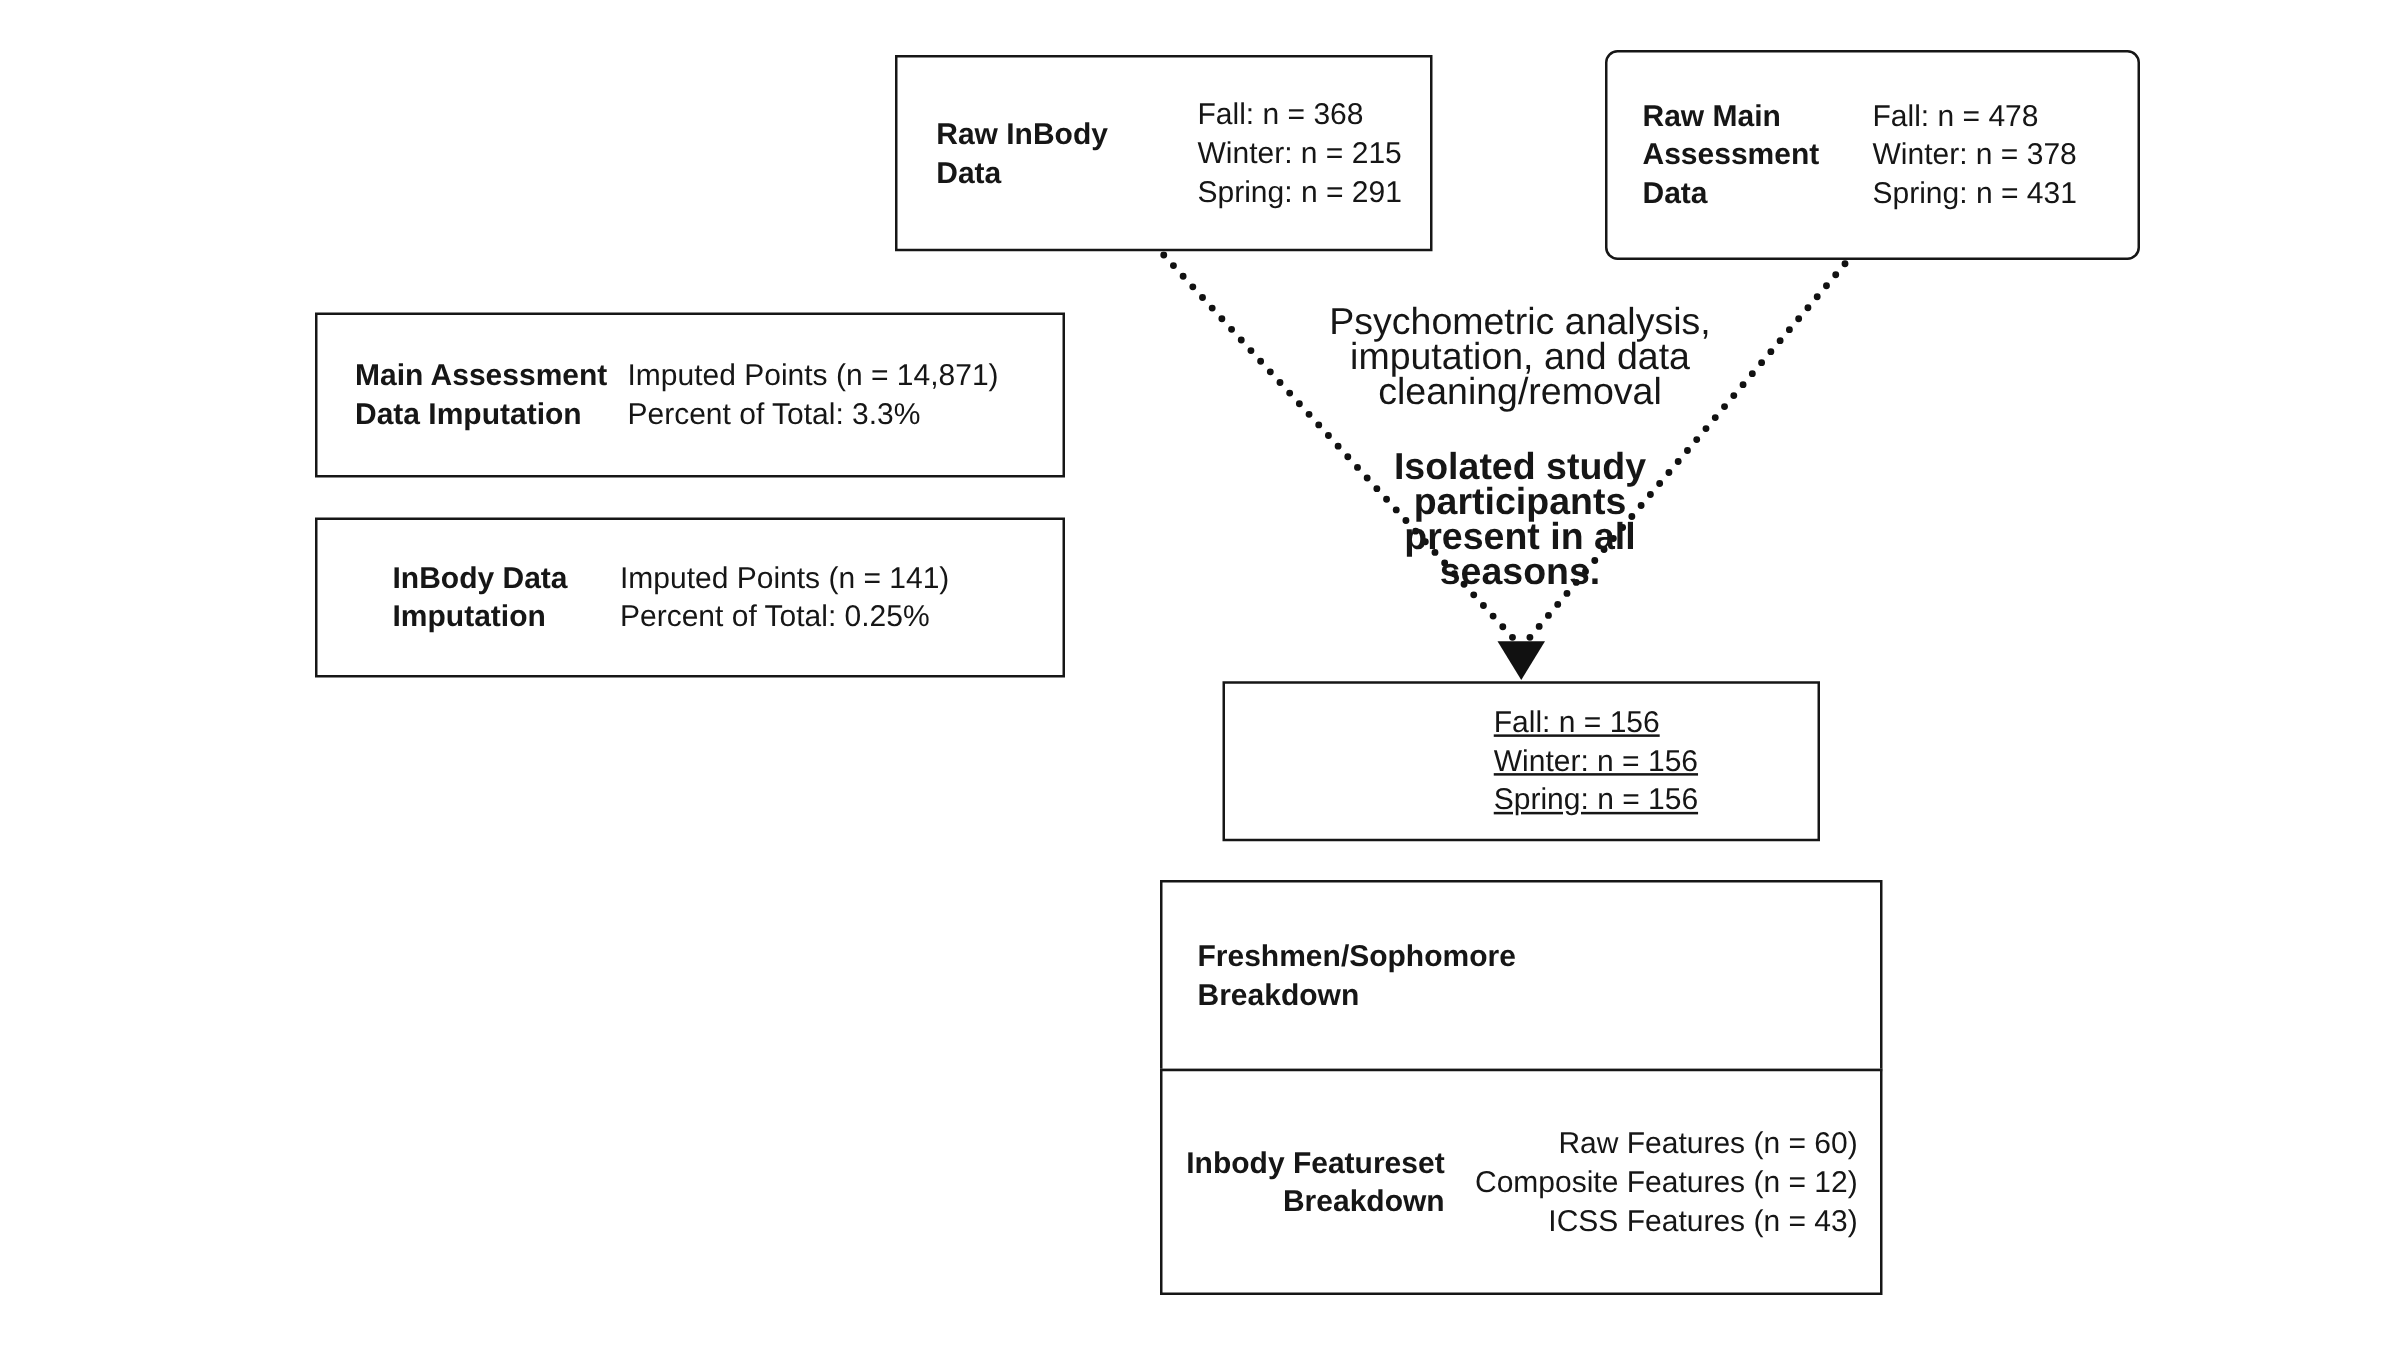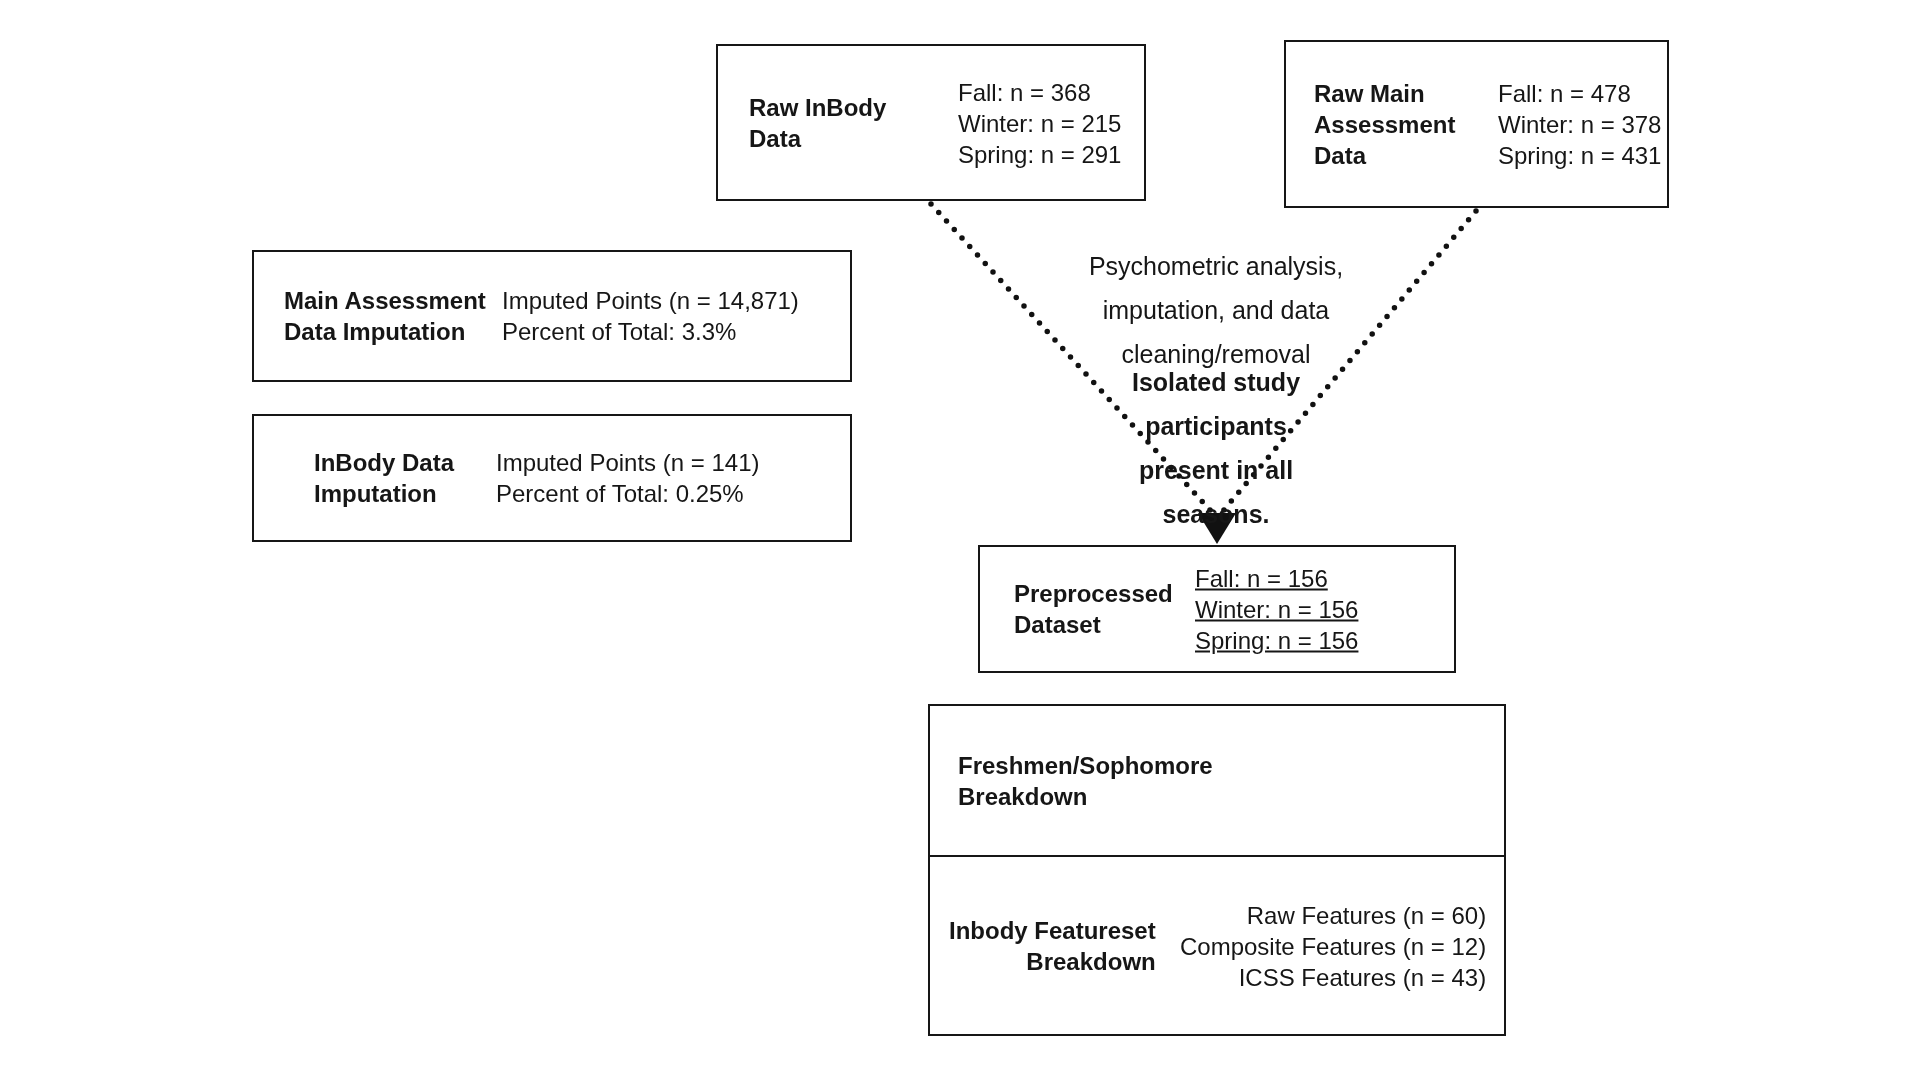--- a/index.html
+++ b/index.html
@@ -26,28 +26,28 @@
     font-size: 24px;
     line-height: 31px;
   }
   .box-title { font-weight: 700; }
   .annotation {
     position: absolute;
     left: 966px;
     width: 500px;
     text-align: center;
     white-space: pre-line;
-    font-size: 25px;
-    line-height: 44px;
+    font-size: 30px;
+    line-height: 28px;
   }
   
   .box-raw-inbody        { left: 716px;  top: 44px;  width: 430px; height: 157px; }
   .box-raw-inbody        .box-title  { left: 31px; }
   .box-raw-inbody        .box-values { left: 240px; }
-  .box-raw-main          { left: 1284px; top: 40px;  width: 385px; height: 168px; }
+  .box-raw-main          { left: 1284px; top: 40px;  width: 428px; height: 168px; border-radius: 10px; }
   .box-raw-main          .box-title  { left: 28px; }
   .box-raw-main          .box-values { left: 212px; }
   .box-main-imputation   { left: 252px;  top: 250px; width: 600px; height: 132px; }
   .box-main-imputation   .box-title  { left: 30px; }
   .box-main-imputation   .box-values { left: 248px; }
   .box-inbody-imputation { left: 252px;  top: 414px; width: 600px; height: 128px; }
   .box-inbody-imputation .box-title  { left: 60px; }
   .box-inbody-imputation .box-values { left: 242px; }
   .box-preprocessed      { left: 978px;  top: 545px; width: 478px; height: 128px; }
   .box-preprocessed      .box-title  { left: 34px; }
@@ -102,22 +102,20 @@
   </div>
 
   <div class="box box-inbody-imputation">
     <div class="box-title">InBody Data
 Imputation</div>
     <div class="box-values">Imputed Points (n = 141)
 Percent of Total: 0.25%</div>
   </div>
 
   <div class="box box-preprocessed">
-    <div class="box-title">Preprocessed
-Dataset</div>
     <div class="box-values">Fall: n = 156
 Winter: n = 156
 Spring: n = 156</div>
   </div>
 
   <div class="box box-freshmen">
     <div class="box-title">Freshmen/Sophomore
 Breakdown</div>
   </div>
 

